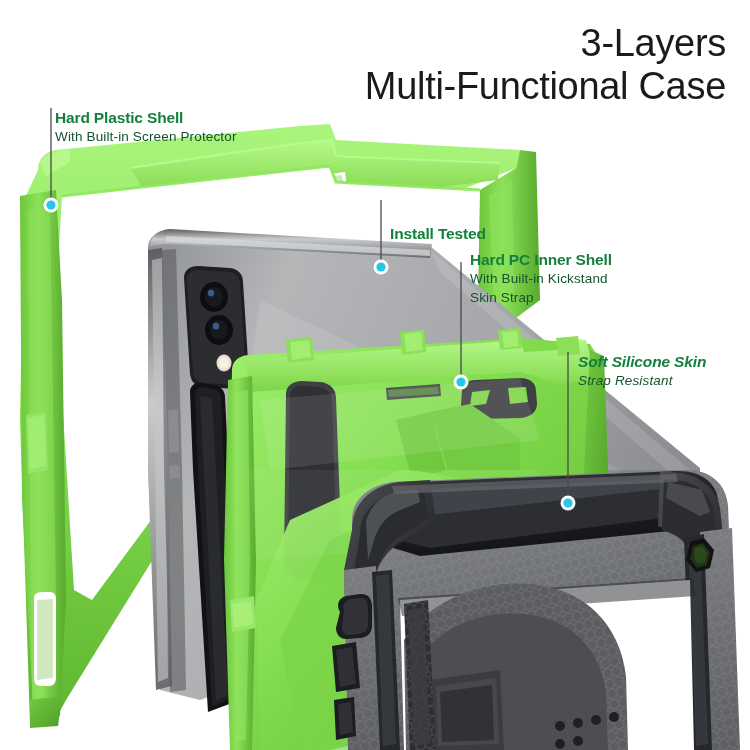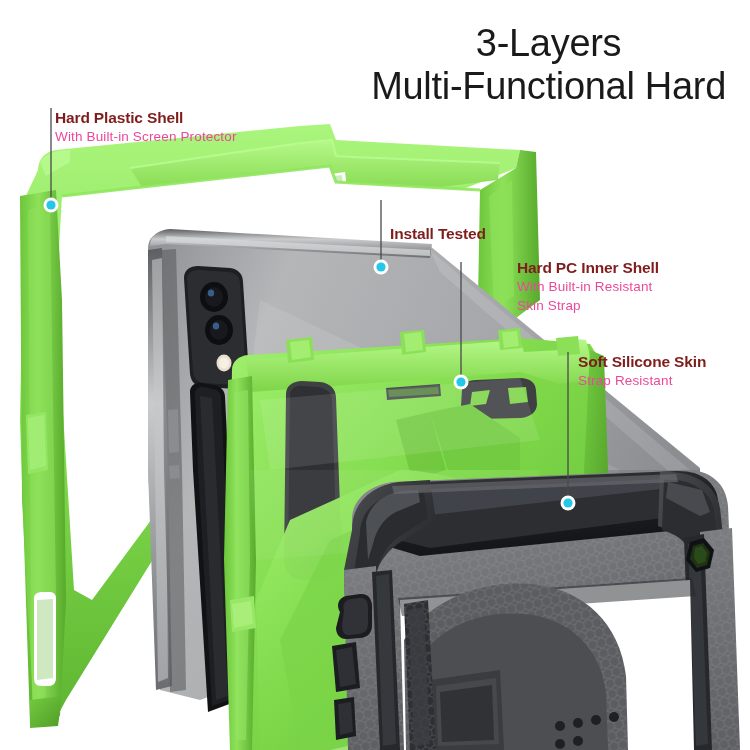--- a/index.html
+++ b/index.html
@@ -8,38 +8,38 @@
     font-family: "Liberation Sans", sans-serif;
     background:#ffffff;
     overflow:hidden;
     position:relative;
   }
   #stage { position:absolute; inset:0; width:750px; height:750px; overflow:hidden; background:#fff; }
 
   
   .title-block {
     position:absolute; right:24px; top:22px;
-    text-align:center; z-index:60;
+    text-align:right; z-index:60;
     line-height:1.12;
     color:#1a1a1a;
     font-weight:300;
     font-size:38px;
     letter-spacing:-0.3px;
   }
   .title-block .l2 { display:block; }
 
   
   .callout { position:absolute; z-index:58; }
   .callout .ctitle {
-    font-size:15.5px; font-weight:700; color:#7f1d1d;
+    font-size:15.5px; font-weight:700; color:#15803d;
     letter-spacing:-0.15px; white-space:nowrap;
     line-height:1.25;
   }
   .callout .csub {
-    font-size:13.5px; font-weight:400; color:#ec4899;
+    font-size:13.5px; font-weight:400; color:#14532d;
     letter-spacing:0.15px; white-space:nowrap;
     line-height:1.32; margin-top:1px;
   }
 
   
   #connectors { position:absolute; inset:0; z-index:57; pointer-events:none; }
 
   
   #art { position:absolute; inset:0; z-index:10; }
 </style>
@@ -376,36 +376,36 @@
 
     <g>
       <line x1="568" y1="503" x2="568" y2="352" stroke="#4a4a4a" stroke-width="1.3"></line>
       <circle cx="568" cy="503" r="7.5" fill="#ffffff"></circle>
       <circle cx="568" cy="503" r="4.6" fill="#25c7e8"></circle>
     </g>
   </svg>
 
   <div class="title-block">
     <span class="l1">3-Layers</span>
-    <span class="l2">Multi-Functional Hard</span>
+    <span class="l2">Multi-Functional Case</span>
   </div>
 
   <div class="callout" style="left:55px; top:108px;">
     <div class="ctitle">Hard Plastic Shell</div>
     <div class="csub">With Built-in Screen Protector</div>
   </div>
 
   <div class="callout" style="left:390px; top:200px;margin-top:24px;">
     <div class="ctitle">Install Tested</div>
   </div>
 
-  <div class="callout" style="left:470px; top:258px;margin-left:47px;">
+  <div class="callout" style="left:470px; top:250px;">
     <div class="ctitle">Hard PC Inner Shell</div>
-    <div class="csub">With Built-in Resistant</div>
+    <div class="csub">With Built-in Kickstand</div>
     <div class="csub">Skin Strap</div>
   </div>
 
-  <div class="callout" style="left:578px; top:352px;">
+  <div class="callout" style="left:578px; top:352px;font-style:italic;">
     <div class="ctitle">Soft Silicone Skin</div>
     <div class="csub">Strap Resistant</div>
   </div>
 
 </div>
 
 </body></html>

